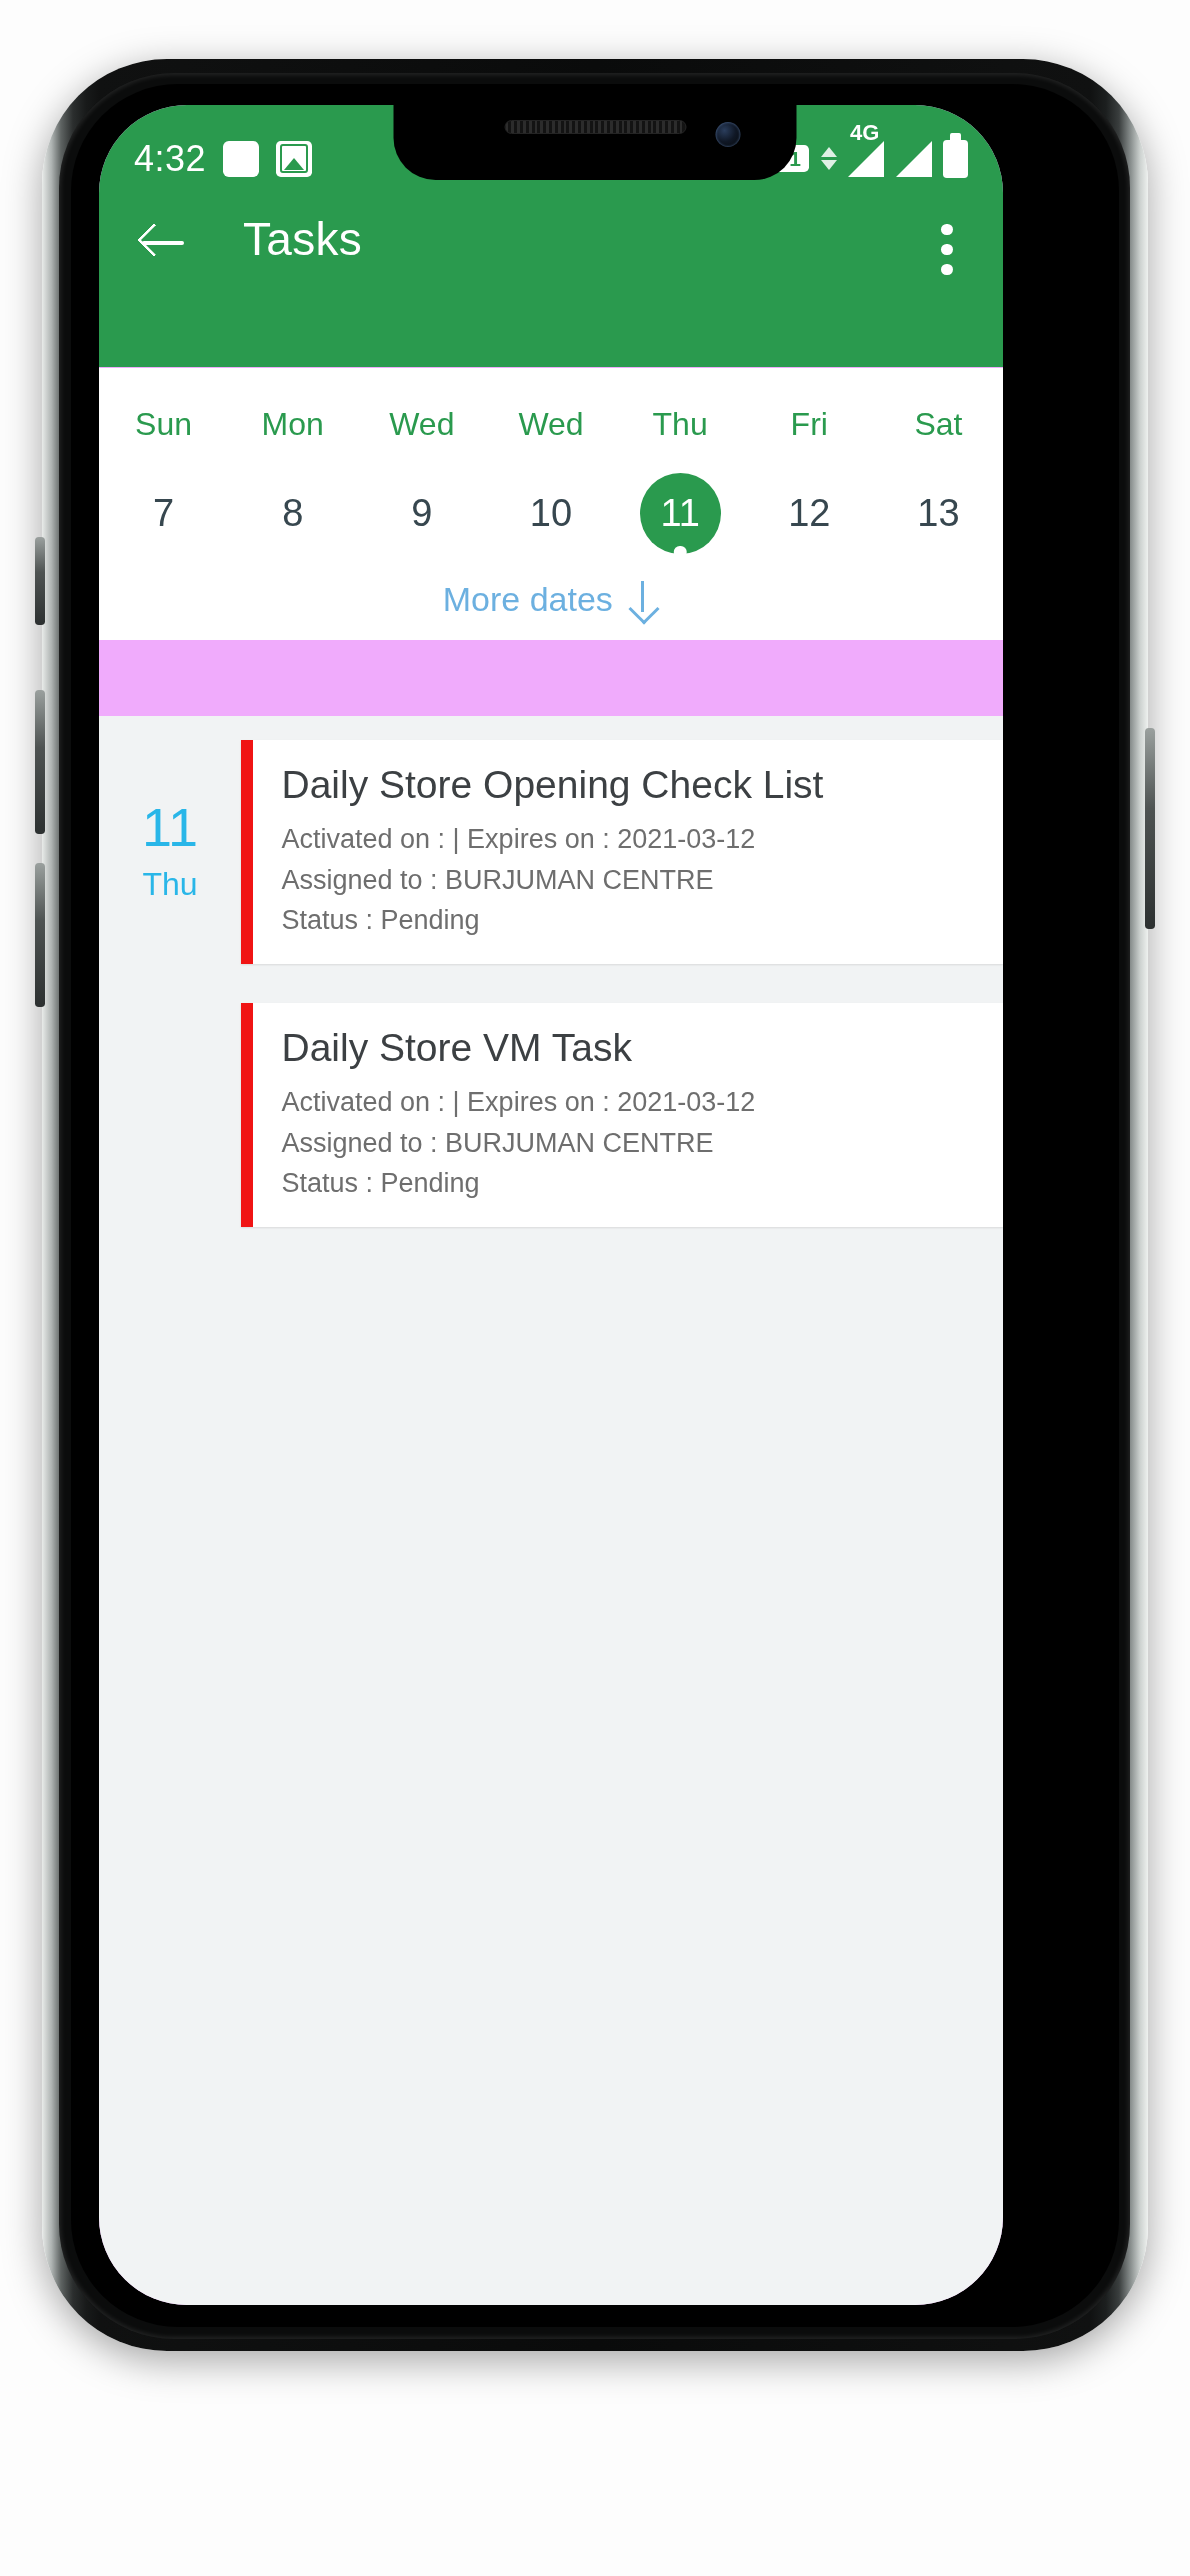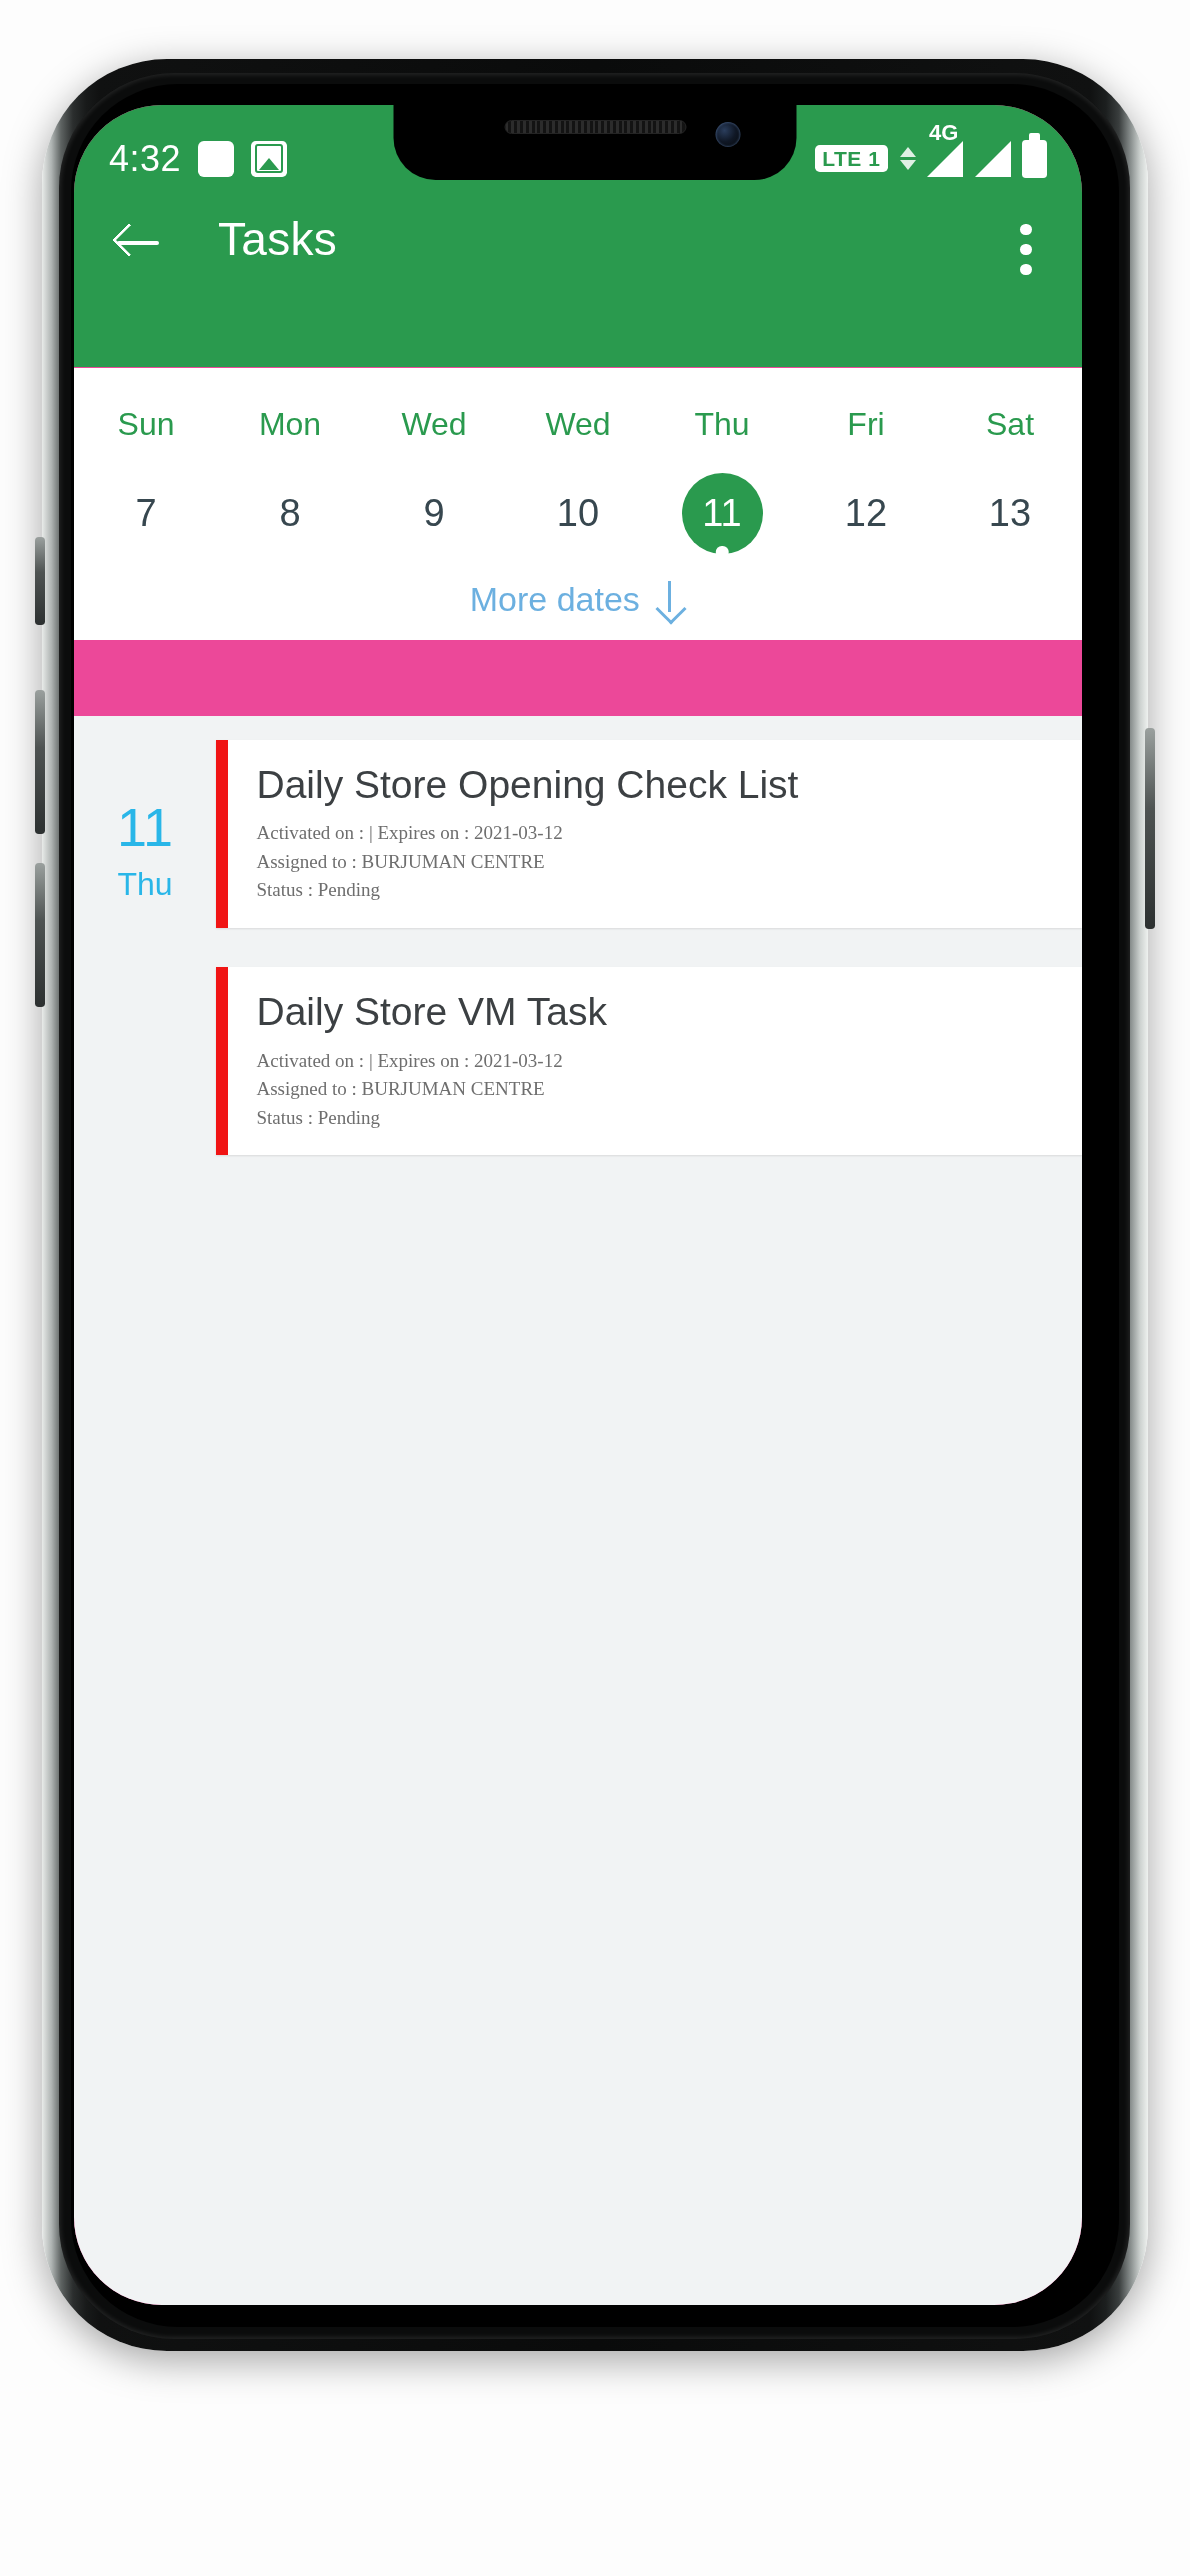--- a/index.html
+++ b/index.html
@@ -31,24 +31,24 @@
     background: #0b0c0c;
     box-shadow: inset 0 0 5.8px 1.9px rgba(255,255,255,.10);
   }
   .phone-inner-ring {
     position: absolute; left: 71px; top: 84px;
     width: 1048px; height: 2243px;
     border-radius: 107px;
     background: #000;
   }
   .screen {
-    position: absolute; left: 74px; top: 105px;
-    width: 1008px; height: 2200px;
+    position: absolute; left: 99px; top: 105px;
+    width: 904px; height: 2200px;
     border-radius: 88px;
-    background: #ec4899;
+    background: #f0abfc;
     overflow: hidden;
   }
   .notch {
     position: absolute; left: 50%; top: 105px; transform: translateX(-50%);
     width: 403px; height: 75px;
     background: #000;
     border-bottom-left-radius: 42px; border-bottom-right-radius: 42px;
     z-index: 40;
   }
   .speaker {
@@ -209,21 +209,21 @@
     box-shadow: 0 1px 1.9px rgba(0,0,0,.10);
     min-height: 188px; cursor: pointer; margin-top: 24px;
   }
   .card-stripe { width: 11.5px; flex: 0 0 11.5px; background: var(--red); }
   .card-body { padding: 23px 21px 23px 29px; flex: 1 1 auto; }
   .card-title {
     font-size: 39px; color: #3c4043; line-height: 1.15; margin-bottom: 11.5px;
     white-space: nowrap;
   }
   .card-line {
-    font-size: 19px; color: #6e6e6e; line-height: 1.5; white-space: nowrap; font-family: Liberation Serif, serif;
+    font-size: 27px; color: #6e6e6e; line-height: 1.5; white-space: nowrap;
   }
 </style>
 </head>
 <body>
 
 <div id="stage">
 
   <div class="phone-outer"></div>
   <div class="phone-bezel"></div>
   <div class="phone-inner-ring"></div>

